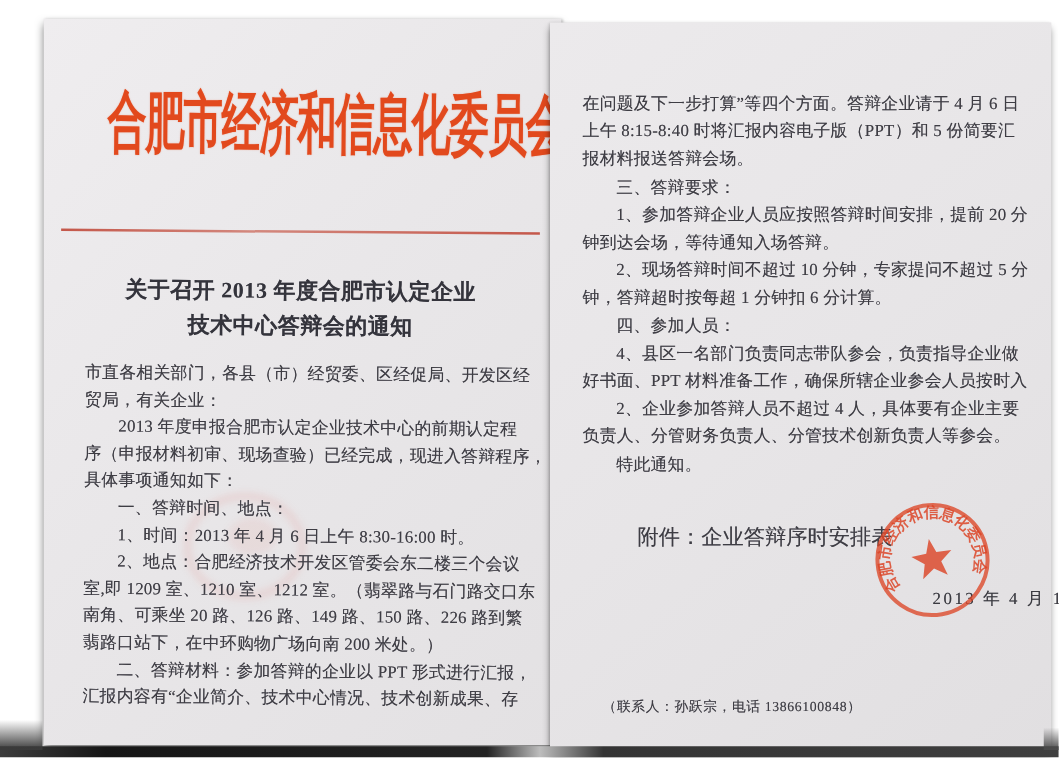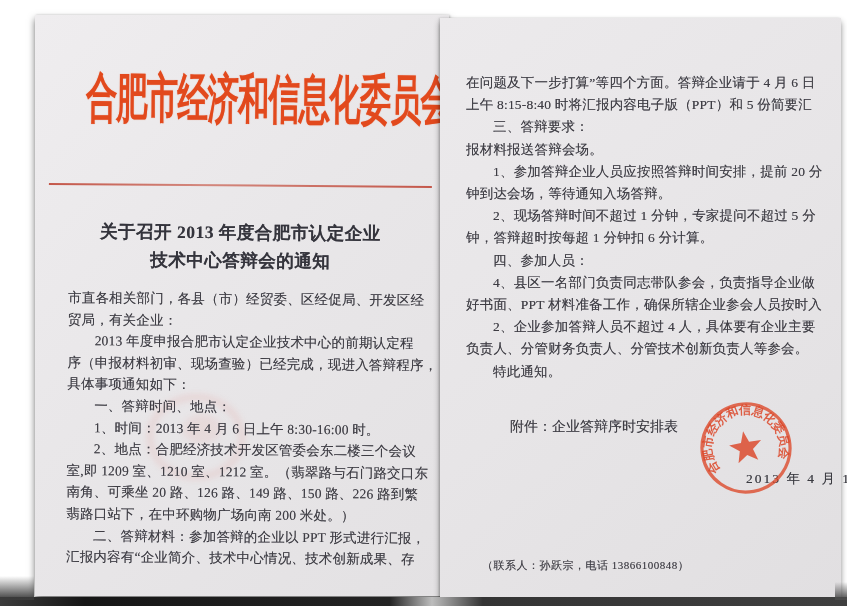--- a/index.html
+++ b/index.html
@@ -43,21 +43,21 @@
   .body-block{
     position:absolute;color:#3e3d44;font-size:13.5px;
     text-shadow:0 0 .4px rgba(60,60,70,.55);letter-spacing:.2px;
   }
   .page-left  .body-block{left:35px;right:15px;top:272px;line-height:21.6px;}
   .page-right .body-block{left:26px;right:14px;top:54px;line-height:22.2px;}
   .bl{white-space:nowrap;}
   .ind{text-indent:2em;}
 
   .attachment-line{
-    position:absolute;left:70px;top:400px;color:#3e3d44;font-size:14px;
+    position:absolute;left:70px;top:400px;color:#3e3d44;font-size:17px;
     text-shadow:0 0 .4px rgba(60,60,70,.55);
   }
   .doc-date{
     position:absolute;left:306px;top:452px;color:#3a3a40;font-size:13.5px;
     letter-spacing:2px;white-space:nowrap;text-shadow:0 0 .4px rgba(60,60,70,.5);
   }
   .contact-line{
     position:absolute;left:42px;top:540px;color:#3e3d44;font-size:11px;
     letter-spacing:.5px;text-shadow:0 0 .4px rgba(60,60,70,.5);
   }
@@ -116,25 +116,25 @@
       <div class="bl">汇报内容有“企业简介、技术中心情况、技术创新成果、存</div>
     </div>
   </div>
 </div>
 
 <div class="page page-right">
   <div class="page-inner">
     <div class="body-block">
       <div class="bl">在问题及下一步打算”等四个方面。答辩企业请于 4 月 6 日</div>
       <div class="bl">上午 8:15-8:40 时将汇报内容电子版（PPT）和 5 份简要汇</div>
+      <div class="bl">报材料报送答辩会场。</div>
       <div class="bl ind">三、答辩要求：</div>
-      <div class="bl">报材料报送答辩会场。</div>
       <div class="bl ind">1、参加答辩企业人员应按照答辩时间安排，提前 20 分</div>
       <div class="bl">钟到达会场，等待通知入场答辩。</div>
-      <div class="bl ind">2、现场答辩时间不超过 1 分钟，专家提问不超过 5 分</div>
+      <div class="bl ind">2、现场答辩时间不超过 10 分钟，专家提问不超过 5 分</div>
       <div class="bl">钟，答辩超时按每超 1 分钟扣 6 分计算。</div>
       <div class="bl ind">四、参加人员：</div>
       <div class="bl ind">4、县区一名部门负责同志带队参会，负责指导企业做</div>
       <div class="bl">好书面、PPT 材料准备工作，确保所辖企业参会人员按时入</div>
       <div class="bl ind">2、企业参加答辩人员不超过 4 人，具体要有企业主要</div>
       <div class="bl">负责人、分管财务负责人、分管技术创新负责人等参会。</div>
       <div class="bl ind">特此通知。</div>
     </div>
 
     <div class="attachment-line">附件：企业答辩序时安排表</div>

